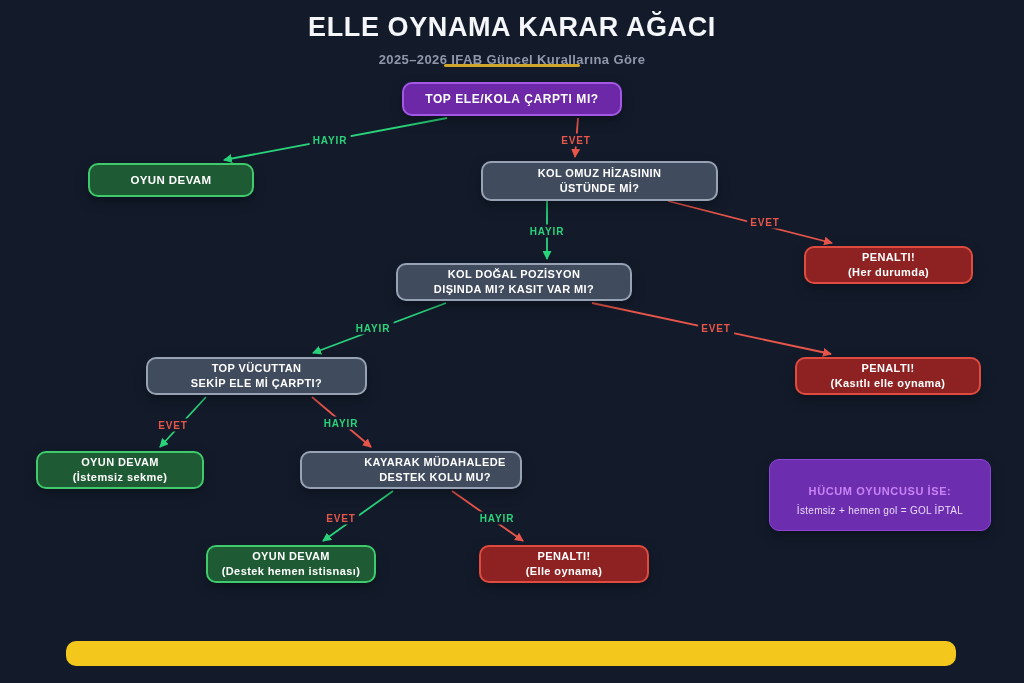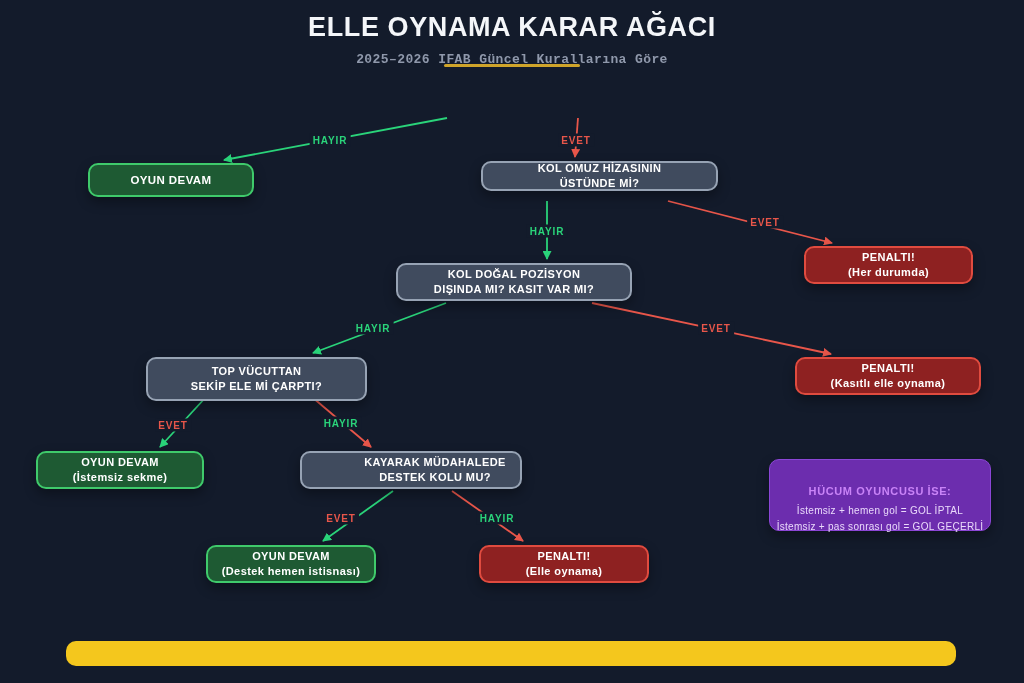--- a/index.html
+++ b/index.html
@@ -10,21 +10,21 @@
     position:relative; width:1024px; height:683px; overflow:hidden;
     background:var(--bg);
     font-family:"Liberation Sans","DejaVu Sans",sans-serif;
   }
   .title{
     position:absolute; top:12px; left:0; width:100%; text-align:center;
     font-size:27px; font-weight:800; color:#f4f6f9; letter-spacing:0.6px;
   }
   .subtitle{
     position:absolute; top:52px; left:0; width:100%; text-align:center;
-    font-size:13px; font-weight:bold; color:#8f98ab; letter-spacing:0.4px;font-family:Liberation Mono, monospace;
+    font-size:13px; font-weight:bold; color:#8f98ab; letter-spacing:0.4px;
   }
   .subtitle-underline{
     position:absolute; top:64px; left:50%; transform:translateX(-50%);
     width:136px; height:3px; background:#cfa42a; border-radius:2px;
   }
   svg.edges{position:absolute; left:0; top:0; z-index:1;}
   .edge{fill:none; stroke-width:1.8px;}
   .edge.no{stroke:var(--no);}
   .edge.yes{stroke:var(--yes);}
   .arrow-no{fill:var(--no);}
@@ -100,46 +100,49 @@
   <div class="edge-label yes" style="left:576px;top:140px;">EVET</div>
   <div class="edge-label yes" style="left:765px;top:222px;">EVET</div>
   <div class="edge-label no" style="left:547px;top:231px;">HAYIR</div>
   <div class="edge-label no" style="left:373px;top:328px;">HAYIR</div>
   <div class="edge-label yes" style="left:716px;top:328px;">EVET</div>
   <div class="edge-label yes" style="left:173px;top:425px;">EVET</div>
   <div class="edge-label no" style="left:341px;top:423px;">HAYIR</div>
   <div class="edge-label yes" style="left:341px;top:518px;">EVET</div>
   <div class="edge-label no" style="left:497px;top:518px;">HAYIR</div>
 
+  <div class="node purple root single" style="left:402px;top:82px;width:220px;height:34px;">
+    <span>TOP ELE/KOLA ÇARPTI MI?</span>
+  </div>
 
   <div class="node green single" style="left:88px;top:163px;width:166px;height:34px;">
     <span>OYUN DEVAM</span>
   </div>
 
-  <div class="node slate" style="left:481px;top:161px;width:237px;height:30px;">
+  <div class="node slate" style="left:481px;top:161px;width:237px;height:40px;">
     <span>KOL OMUZ HİZASININ</span>
     <span>ÜSTÜNDE Mİ?</span>
   </div>
 
   <div class="node red" style="left:804px;top:246px;width:169px;height:38px;">
     <span>PENALTI!</span>
     <span>(Her durumda)</span>
   </div>
 
   <div class="node slate" style="left:396px;top:263px;width:236px;height:38px;">
     <span>KOL DOĞAL POZİSYON</span>
     <span>DIŞINDA MI? KASIT VAR MI?</span>
   </div>
 
   <div class="node red" style="left:795px;top:357px;width:186px;height:38px;">
     <span>PENALTI!</span>
     <span>(Kasıtlı elle oynama)</span>
   </div>
 
-  <div class="node slate" style="left:146px;top:357px;width:221px;height:44px;">
+  <div class="node slate" style="left:146px;top:357px;width:221px;height:38px;">
     <span>TOP VÜCUTTAN</span>
     <span>SEKİP ELE Mİ ÇARPTI?</span>
   </div>
 
   <div class="node green" style="left:36px;top:451px;width:168px;height:38px;">
     <span>OYUN DEVAM</span>
     <span>(İstemsiz sekme)</span>
   </div>
 
   <div class="node slate" style="left:300px;top:451px;width:222px;height:38px;padding-left:48px;">
@@ -153,18 +156,17 @@
   </div>
 
   <div class="node red" style="left:479px;top:545px;width:170px;height:38px;">
     <span>PENALTI!</span>
     <span>(Elle oynama)</span>
   </div>
 
   <div class="info-box">
     <div class="info-title">HÜCUM OYUNCUSU İSE:</div>
     <div class="info-line">İstemsiz + hemen gol = GOL İPTAL</div>
-    <div class="info-line">İstemsiz + pas sonrası gol = GOL GEÇERLİ</div>
   </div>
 
   <div class="bottom-bar"></div>
 
 </div>
 
 </body></html>

